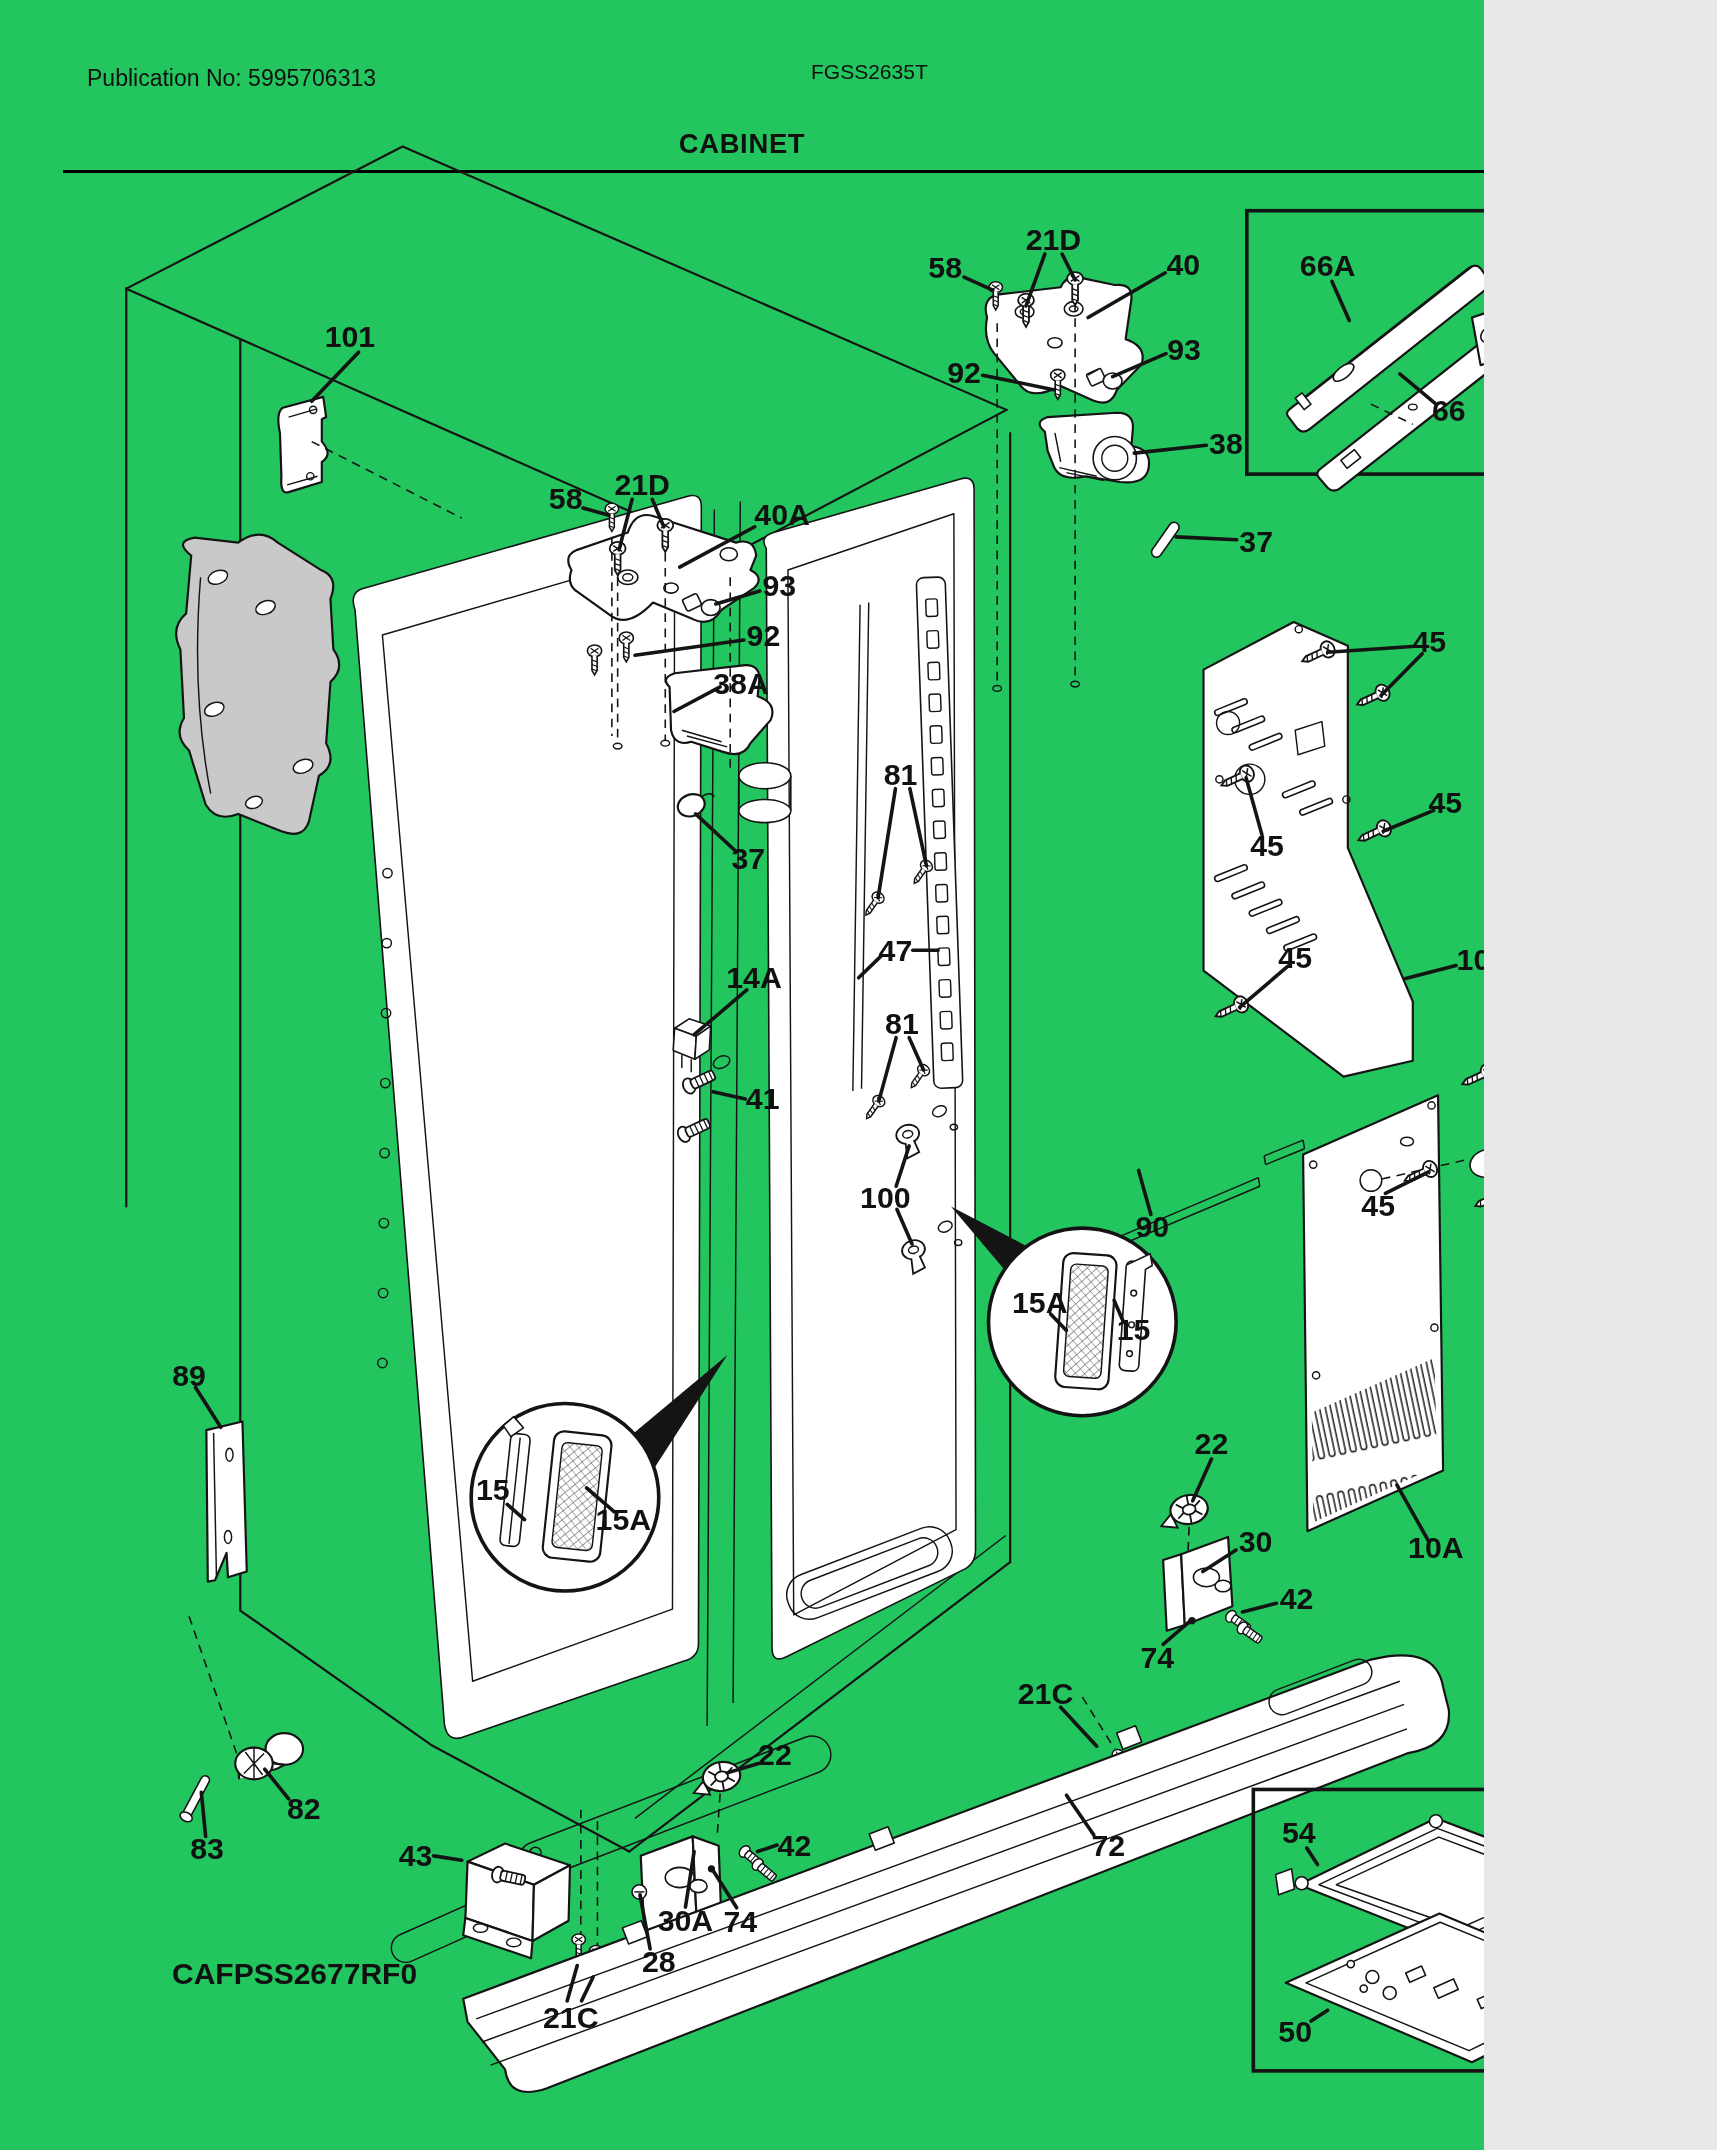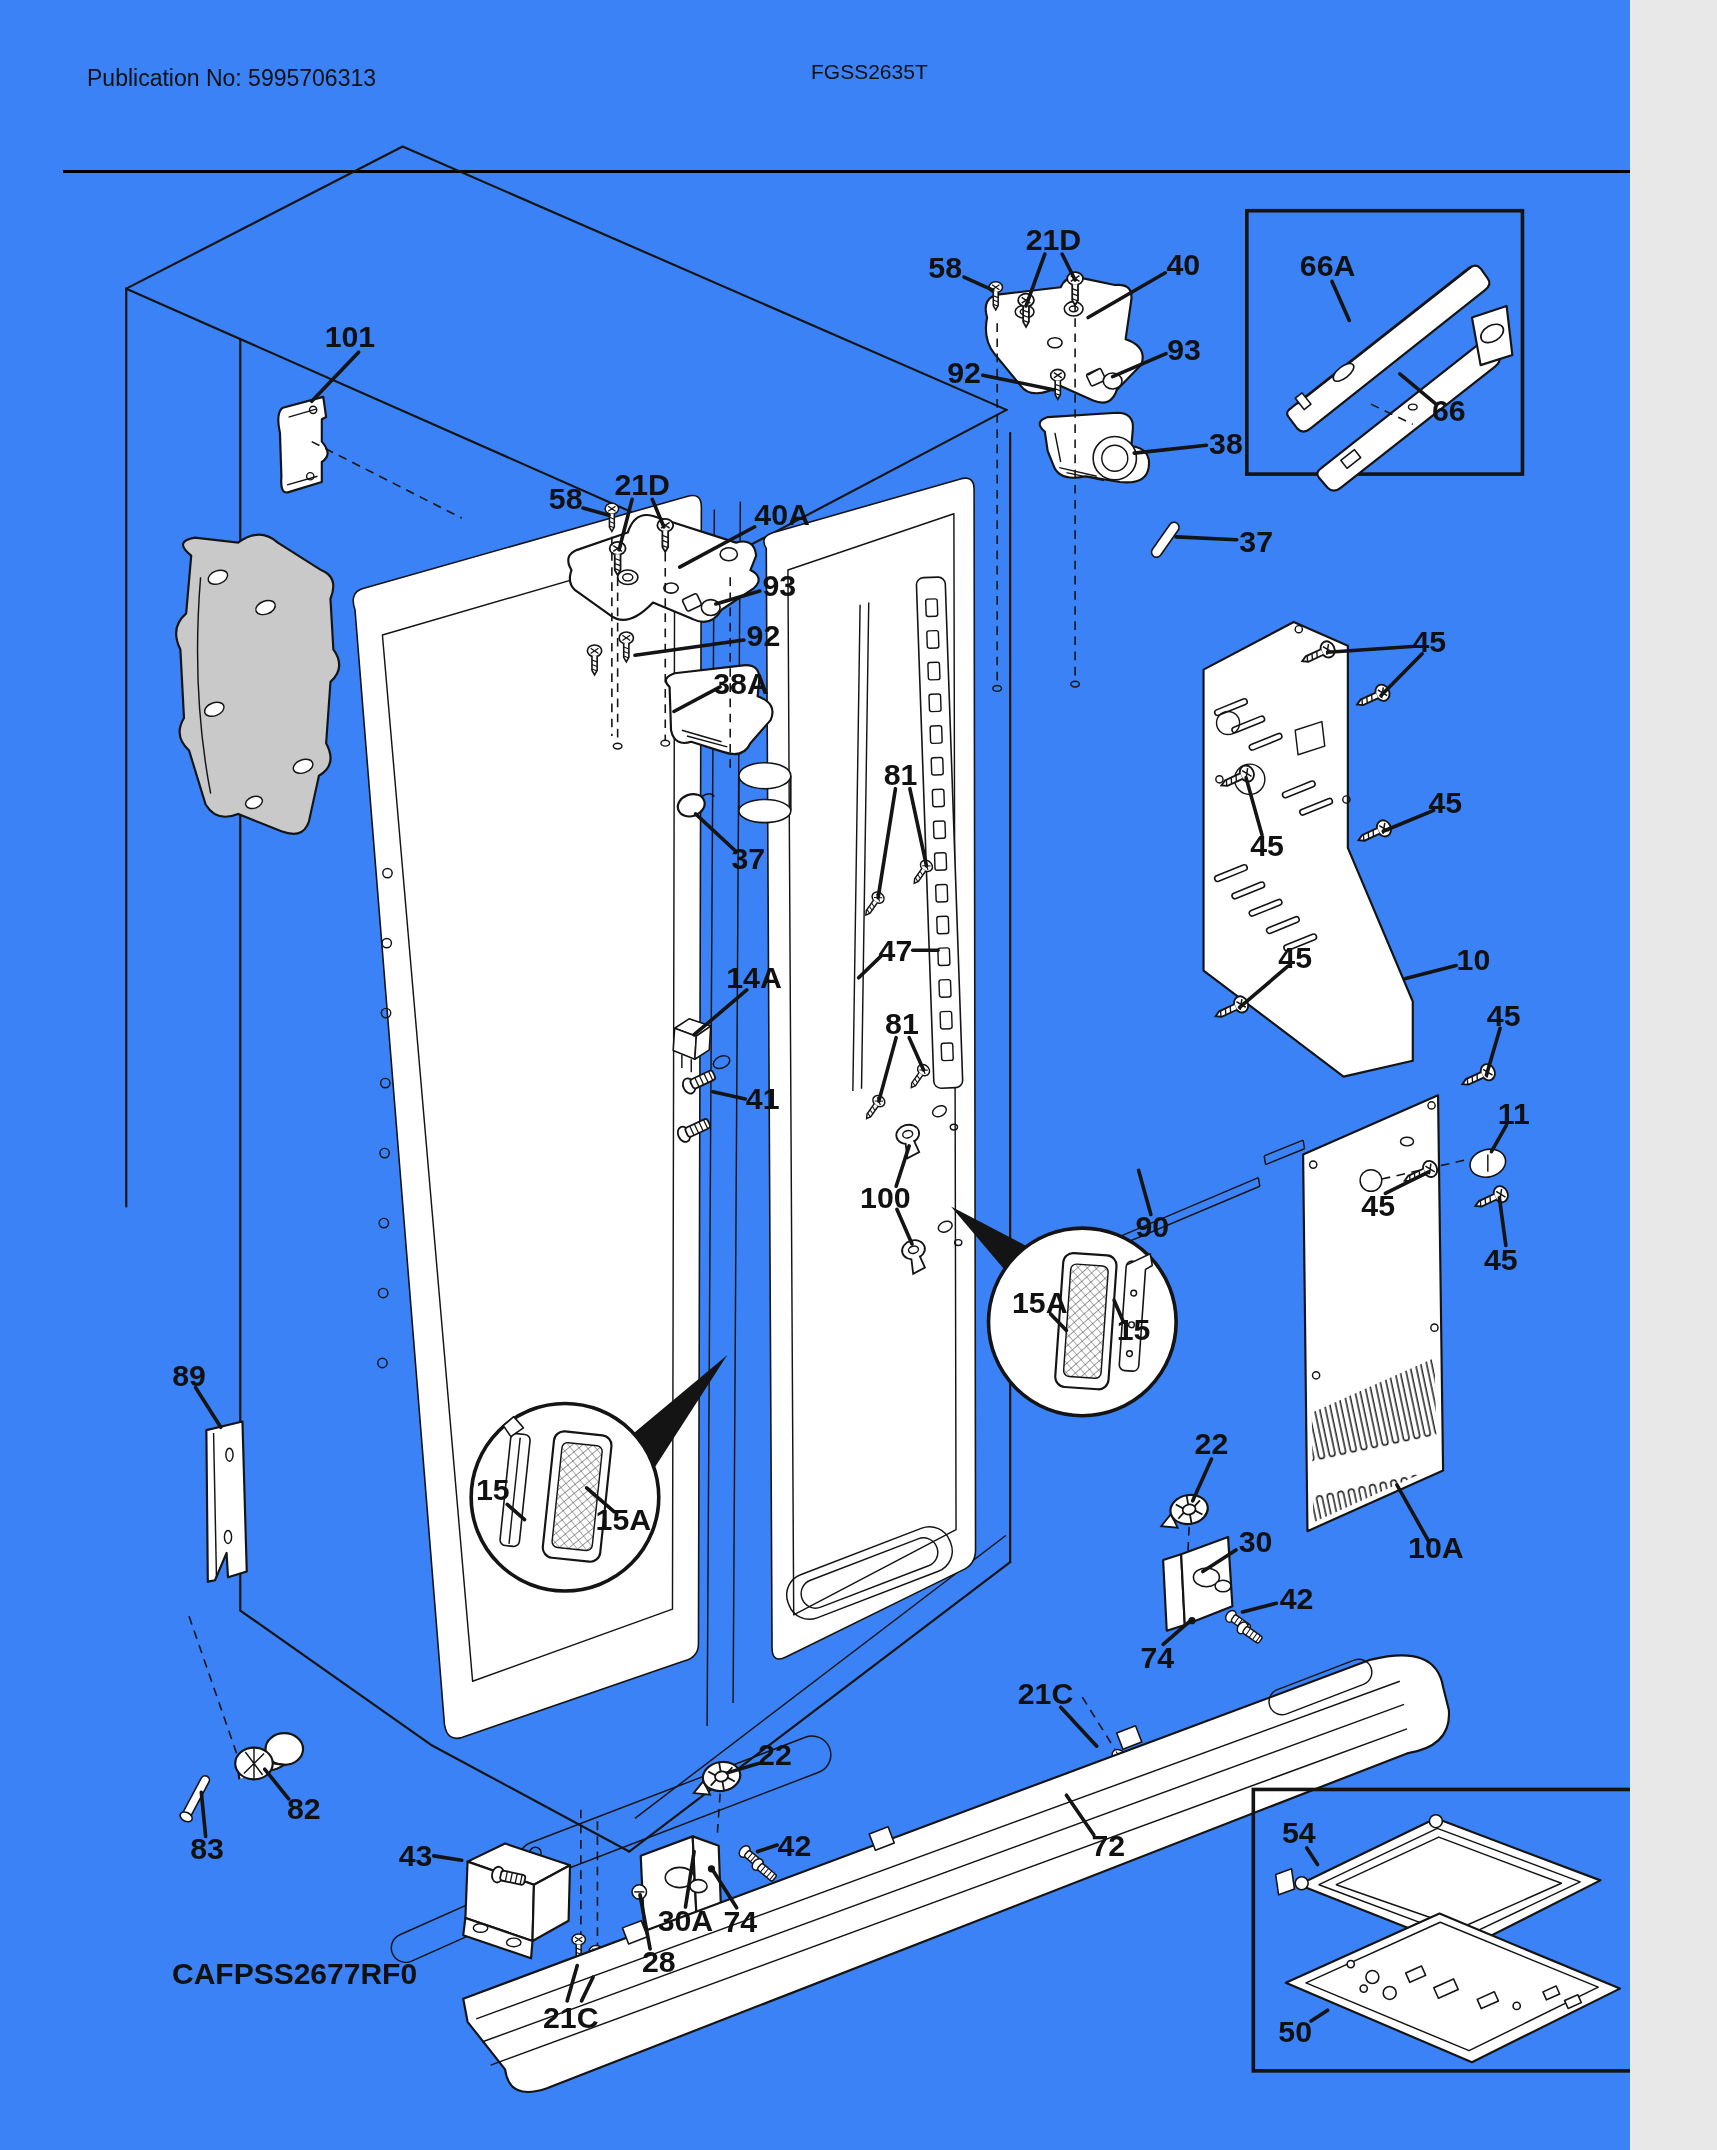--- a/index.html
+++ b/index.html
@@ -1,16 +1,16 @@
 <!DOCTYPE html>
 <html style="font-size:11.5px"><head>
 <meta charset="utf-8">
 <style>
   html,body{margin:0;padding:0;background:#e8e8e8;}
-  .page{position:relative;width:1630px;height:2151px;background:#3b82f6;overflow:hidden;
+  .page{position:relative;width:1484px;height:2151px;background:#22c55e;overflow:hidden;
         font-family:"Liberation Sans",sans-serif;color:#111;}
   .hdr-left{position:absolute;left:87px;top:65px;font-size:23px;}
   .hdr-model{position:absolute;left:811px;top:60px;font-size:21px;}
   .hdr-title{position:absolute;left:0;right:0;top:128px;text-align:center;
              font-size:27.4px;font-weight:700;letter-spacing:0.7px;}
   .hdr-rule{position:absolute;left:63px;top:170px;width:1592px;height:2.9px;background:#000;}
   .ftr-code{position:absolute;left:172px;top:1957px;font-size:30px;font-weight:700;}
   svg{position:absolute;left:0;top:0;}
   .ln{fill:none;stroke:#141414;stroke-width:3;stroke-linejoin:round;stroke-linecap:round;}
   .ln2{fill:none;stroke:#141414;stroke-width:2;stroke-linejoin:round;}
@@ -22,20 +22,21 @@
   .box{fill:none;stroke:#141414;stroke-width:5;}
   .ink{fill:#141414;}
 </style>
 </head>
 <body>
 
 <div class="page">
 
   <div class="hdr-left">Publication No: 5995706313</div>
   <div class="hdr-model">FGSS2635T</div>
+  <div class="hdr-title">CABINET</div>
   <div class="hdr-rule"></div>
 
   <svg width="1718" height="2151" viewBox="0 0 2381 2981">
     <defs>
       <pattern id="xh" width="9" height="9" patternUnits="userSpaceOnUse" patternTransform="rotate(45)">
         <path d="M0,0 H9 M0,0 V9" stroke="#555" stroke-width="1.6" fill="none"></path>
       </pattern>
       <pattern id="vents" width="15" height="200" patternUnits="userSpaceOnUse" patternTransform="rotate(-12)">
         <rect x="3" y="8" width="8" height="150" rx="4" fill="#fff" stroke="#141414" stroke-width="2"></rect>
       </pattern>

